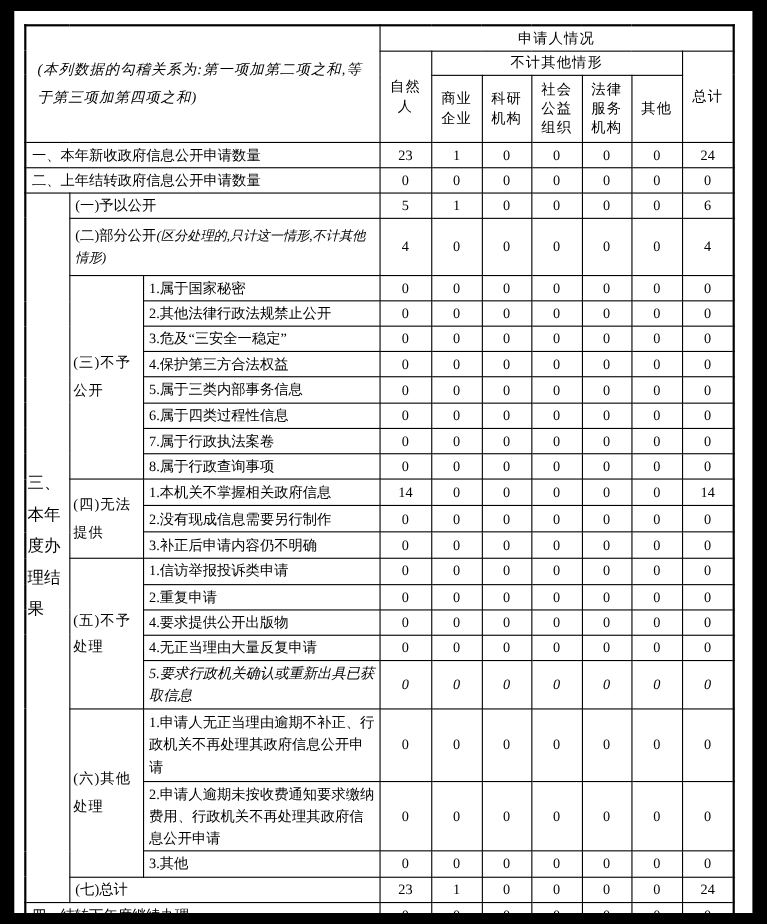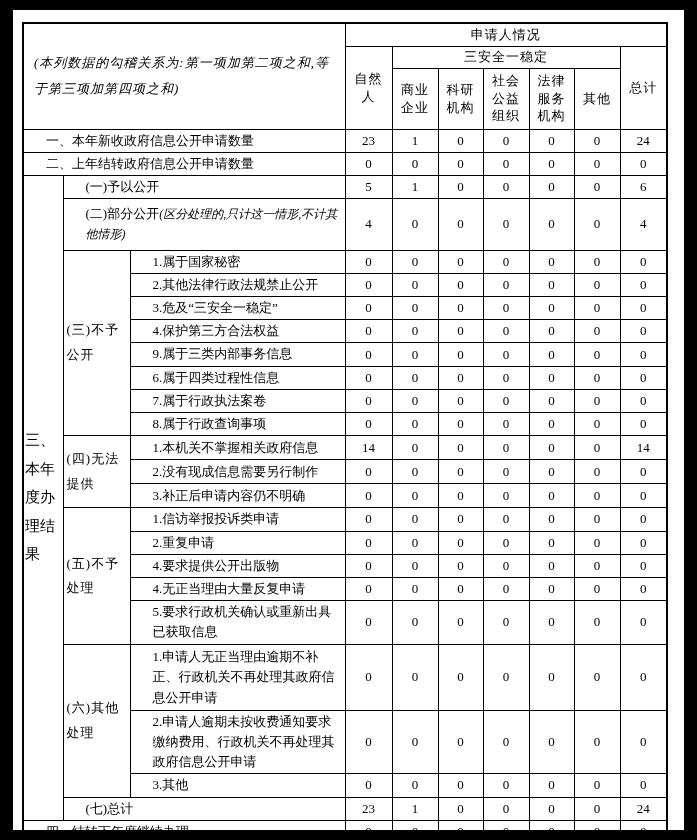--- a/index.html
+++ b/index.html
@@ -29,27 +29,27 @@
     font-weight:normal;
     vertical-align:middle;
     overflow:hidden;
     word-break:break-all;
   }
   tr { height:22px; }
   tr.rh1 { height:23px; }
   tr.rh2 { height:22px; }
   tr.rh3 { height:61px; }
   tr.tall-partial { height:52px; }
-  tr.tall-2line { height:44px; }
+  tr.tall-2line { height:44px;font-style:italic; }
   tr.tall-3line-a { height:66px; }
   tr.tall-3line-b { height:62px; }
   th.hd { text-align:center; padding:1px 4px; line-height:1.35; letter-spacing:1px;margin-left:16px; }
   td.note-cell { padding:16px 10px; }
   .note-text { font-style:italic; font-size:13px; line-height:2.0; letter-spacing:1px; }
-  td.lbl { text-align:left; padding:1px 4px 1px 22px; line-height:1.55; }
+  td.lbl { text-align:left; padding:1px 4px 1px 5px; line-height:1.55; }
   td.side { text-align:left; padding:1px 1px; line-height:1.9; font-size:15px; letter-spacing:0; }
   td.grp { text-align:left; padding:11px 3px; line-height:1.9; letter-spacing:1px; }
   td.v { text-align:center; padding:0; }
   .em { font-style:italic; font-size:12px; }
 </style>
 </head>
 <body>
 
 <div class="page">
   <table class="report">
@@ -68,21 +68,21 @@
 
     <tbody>
         <tr class="rh1">
       <td class="note-cell" colspan="3" rowspan="3">
             <div class="note-text">(本列数据的勾稽关系为:第一项加第二项之和,等于第三项加第四项之和)</div>
           </td>
       <th class="hd" colspan="7">申请人情况</th>
     </tr>
     <tr class="rh2">
       <th class="hd" rowspan="2">自然人</th>
-      <th class="hd" colspan="5">三安全一稳定</th>
+      <th class="hd" colspan="5">不计其他情形</th>
       <th class="hd" rowspan="2">总计</th>
     </tr>
     <tr class="rh3">
       <th class="hd">商业企业</th>
       <th class="hd">科研机构</th>
       <th class="hd">社会公益组织</th>
       <th class="hd">法律服务机构</th>
       <th class="hd">其他</th>
     </tr>
 
@@ -166,21 +166,21 @@
       <td class="lbl">4.保护第三方合法权益</td>
       <td class="v">0</td>
           <td class="v">0</td>
           <td class="v">0</td>
           <td class="v">0</td>
           <td class="v">0</td>
           <td class="v">0</td>
           <td class="v">0</td>
     </tr>
     <tr>
-      <td class="lbl">9.属于三类内部事务信息</td>
+      <td class="lbl">5.属于三类内部事务信息</td>
       <td class="v">0</td>
           <td class="v">0</td>
           <td class="v">0</td>
           <td class="v">0</td>
           <td class="v">0</td>
           <td class="v">0</td>
           <td class="v">0</td>
     </tr>
     <tr>
       <td class="lbl">6.属于四类过程性信息</td>

